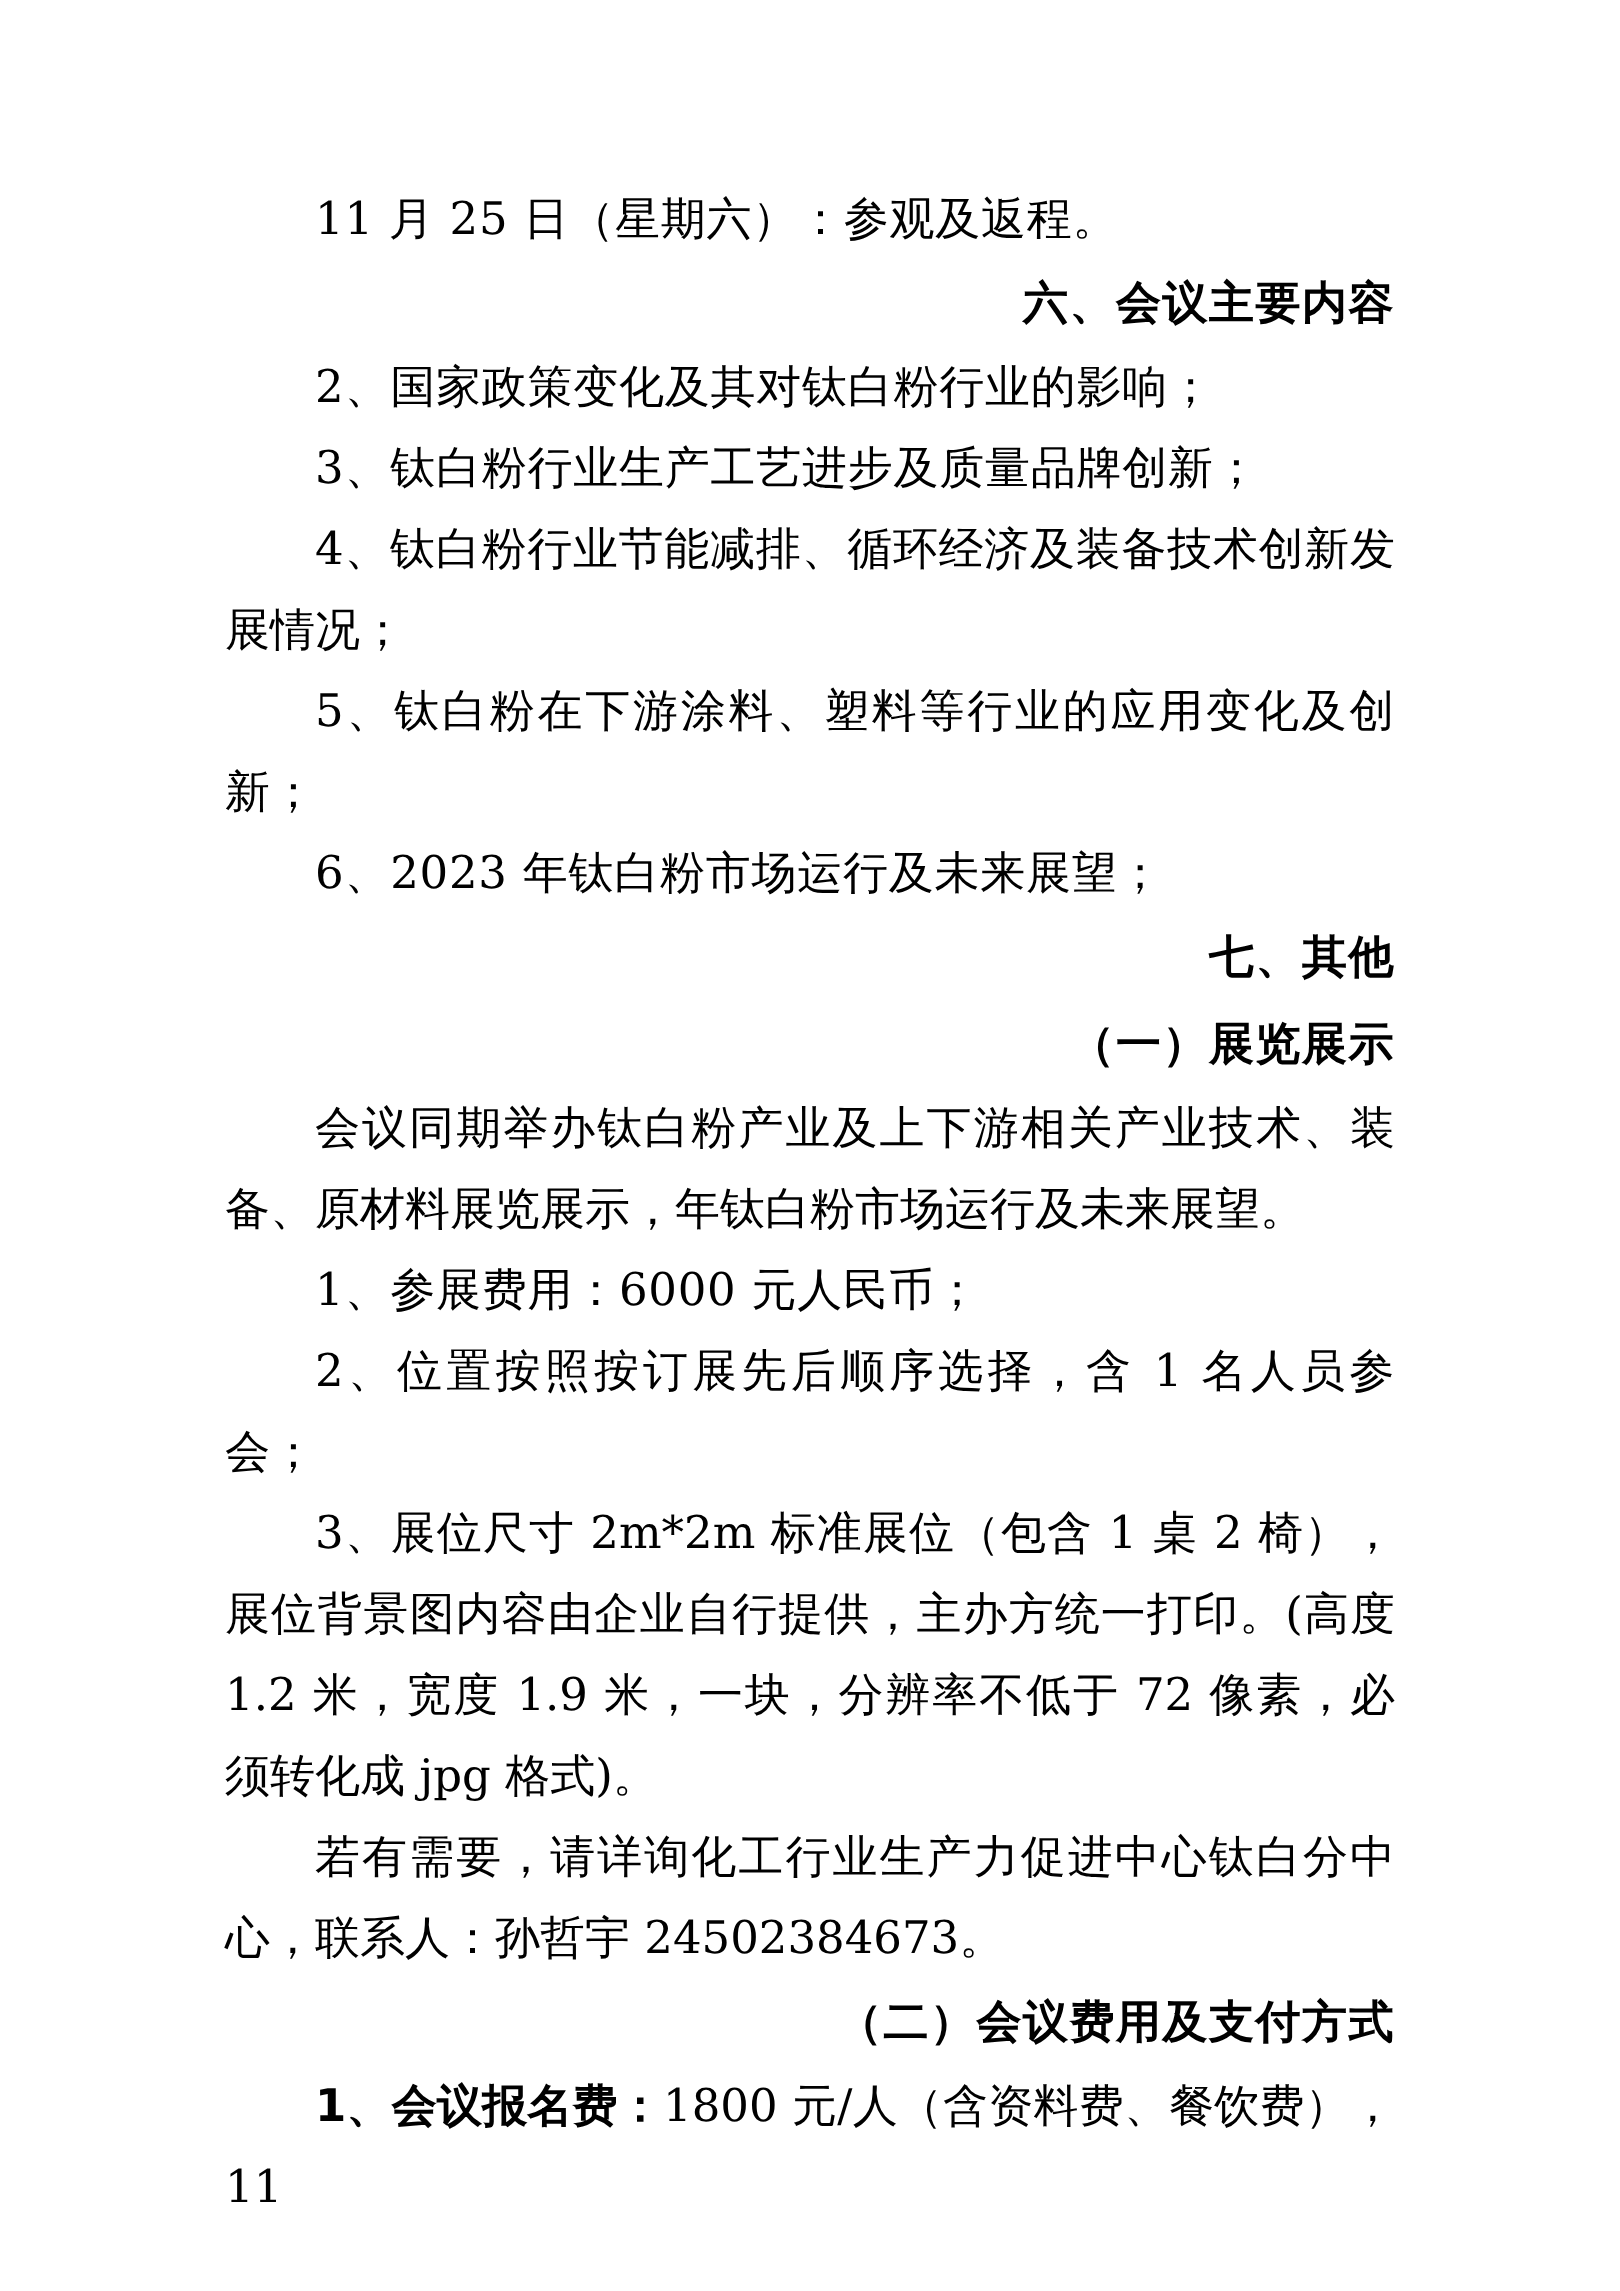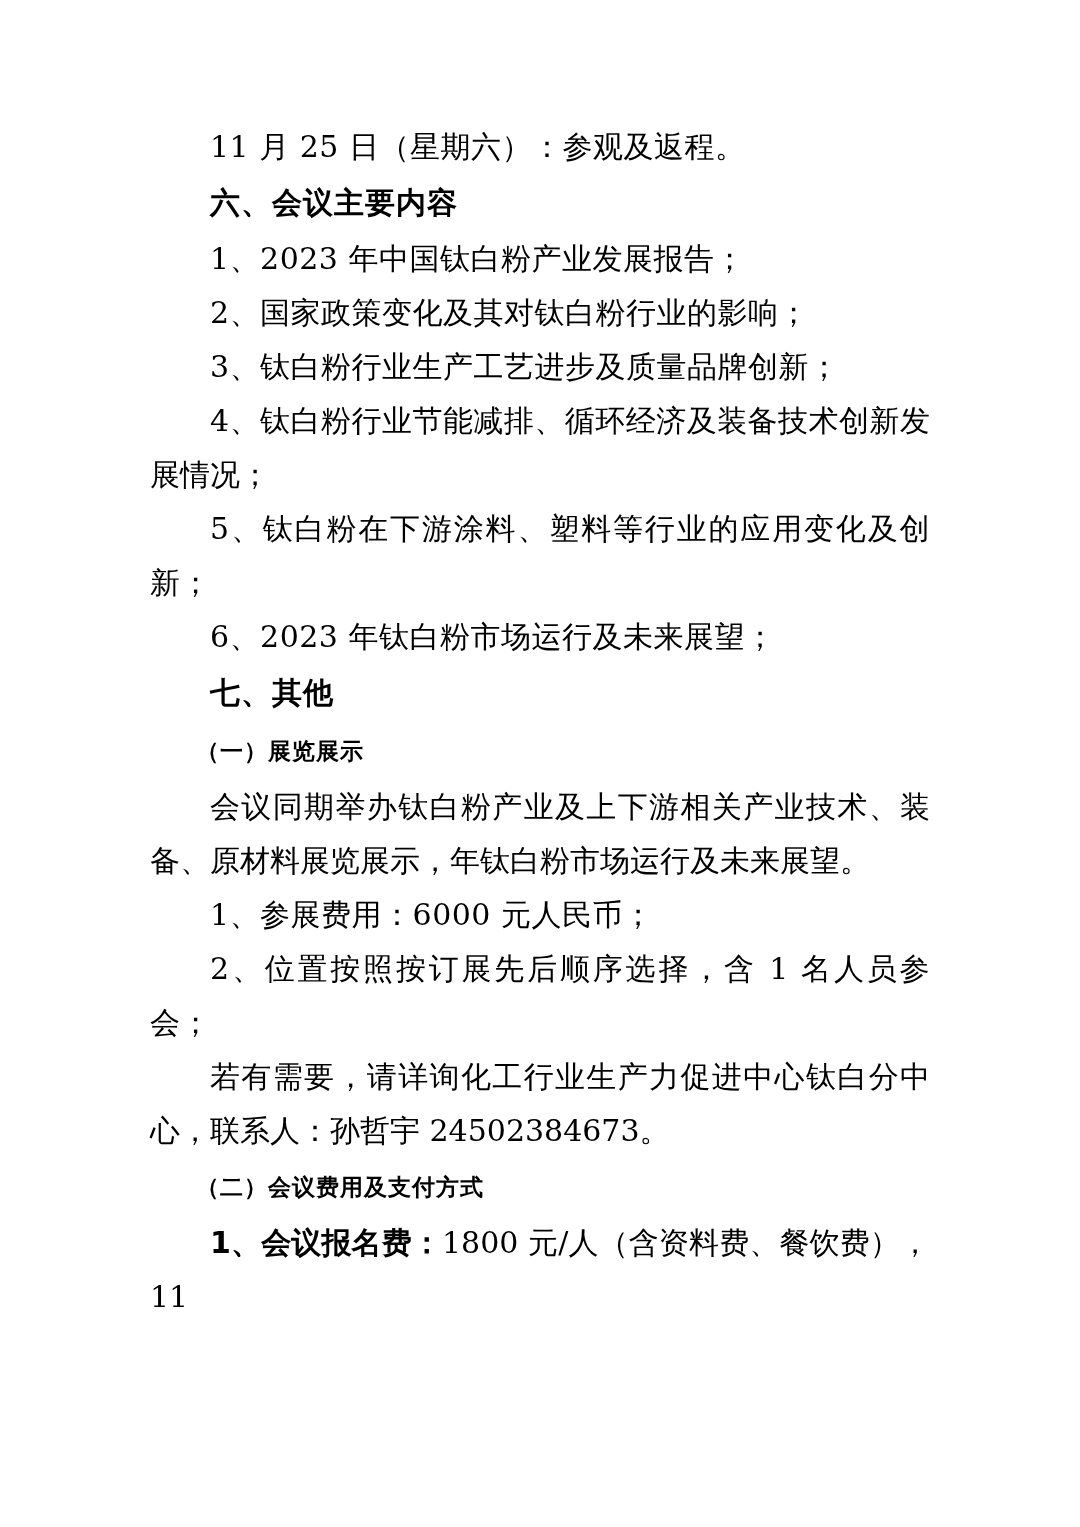--- a/index.html
+++ b/index.html
@@ -20,20 +20,21 @@
     box-sizing: border-box;
     padding: 120px 150px 40px 150px;
     background: #ffffff;
   }
   .doc-body {
     width: 780px;
   }
   p {
     margin: 0;
     padding: 0;
+    text-align: right;
   }
   .line {
     font-size: 30px;
     line-height: 54px;
     letter-spacing: 0.5px;
     text-align: justify;
     text-justify: inter-ideograph;
     word-break: break-all;
   }
   .indent {
@@ -43,21 +44,21 @@
     font-family: "DejaVu Sans", "Liberation Sans", sans-serif;
     font-weight: bold;
     font-size: 30px;
     line-height: 58px;
     text-indent: 2em;
     letter-spacing: 1px;
   }
   .subheading {
     font-family: "DejaVu Sans", "Liberation Sans", sans-serif;
     font-weight: bold;
-    font-size: 23px;
+    font-size: 30px;
     line-height: 58px;
     text-indent: 2em;
     letter-spacing: 1px;
   }
   .bold-lead {
     font-family: "DejaVu Sans", "Liberation Sans", sans-serif;
     font-weight: bold;
   }
   .para {
     font-size: 30px;
@@ -71,35 +72,35 @@
 </head>
 <body>
 
 <div class="page">
   <div class="doc-body">
 
     <p class="line indent">11 月 25 日（星期六）：参观及返程。</p>
 
     <p class="heading">六、会议主要内容</p>
 
-    <p class="line indent">1、2023 年中国钛白粉产业发展报告；</p>
     <p class="line indent">2、国家政策变化及其对钛白粉行业的影响；</p>
     <p class="line indent">3、钛白粉行业生产工艺进步及质量品牌创新；</p>
     <p class="para">4、钛白粉行业节能减排、循环经济及装备技术创新发展情况；</p>
     <p class="line indent">5、钛白粉在下游涂料、塑料等行业的应用变化及创新；</p>
     <p class="line indent">6、2023 年钛白粉市场运行及未来展望；</p>
 
     <p class="heading">七、其他</p>
 
     <p class="subheading">（一）展览展示</p>
 
     <p class="para">会议同期举办钛白粉产业及上下游相关产业技术、装备、原材料展览展示，年钛白粉市场运行及未来展望。</p>
 
     <p class="line indent">1、参展费用：6000 元人民币；</p>
     <p class="line indent">2、位置按照按订展先后顺序选择，含 1 名人员参会；</p>
+    <p class="para">3、展位尺寸 2m*2m 标准展位（包含 1 桌 2 椅），展位背景图内容由企业自行提供，主办方统一打印。(高度 1.2 米，宽度 1.9 米，一块，分辨率不低于 72 像素，必须转化成 jpg 格式)。</p>
 
     <p class="para">若有需要，请详询化工行业生产力促进中心钛白分中心，联系人：孙哲宇 24502384673。</p>
 
     <p class="subheading">（二）会议费用及支付方式</p>
 
     <p class="para"><span class="bold-lead">1、会议报名费：</span><span>1800 元/人（含资料费、餐饮费），11</span></p>
 
   </div>
 </div>
 

